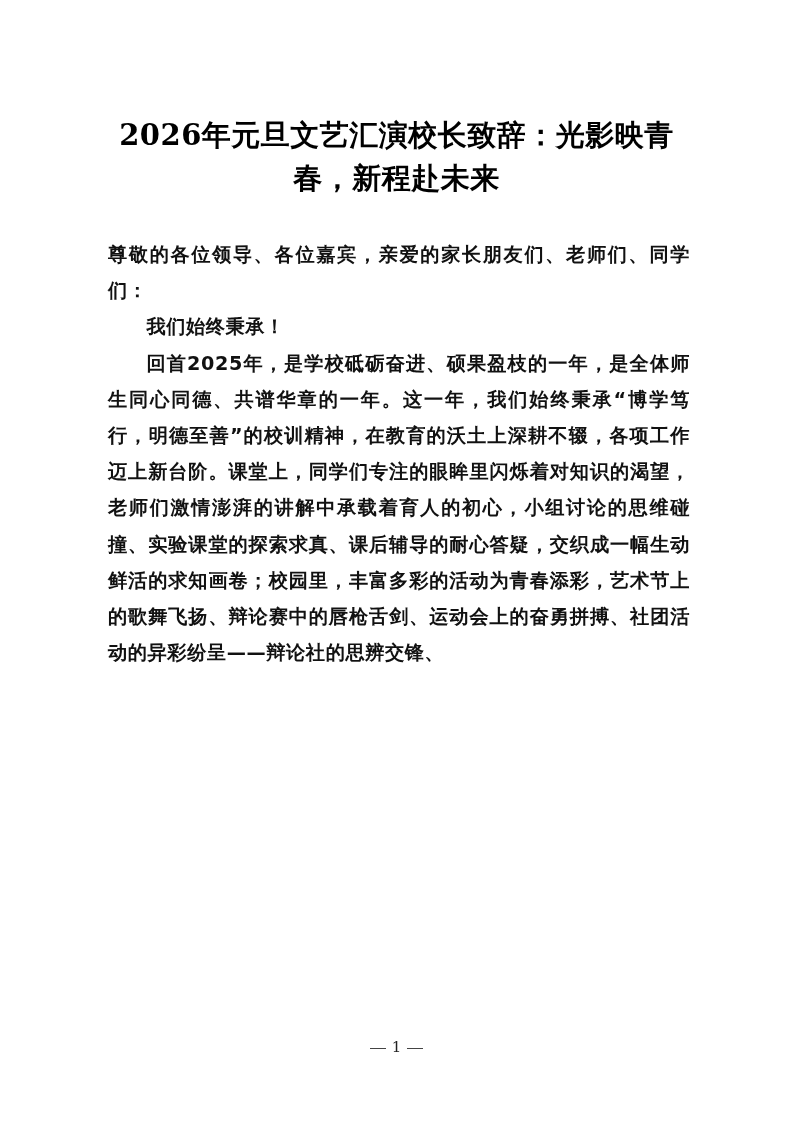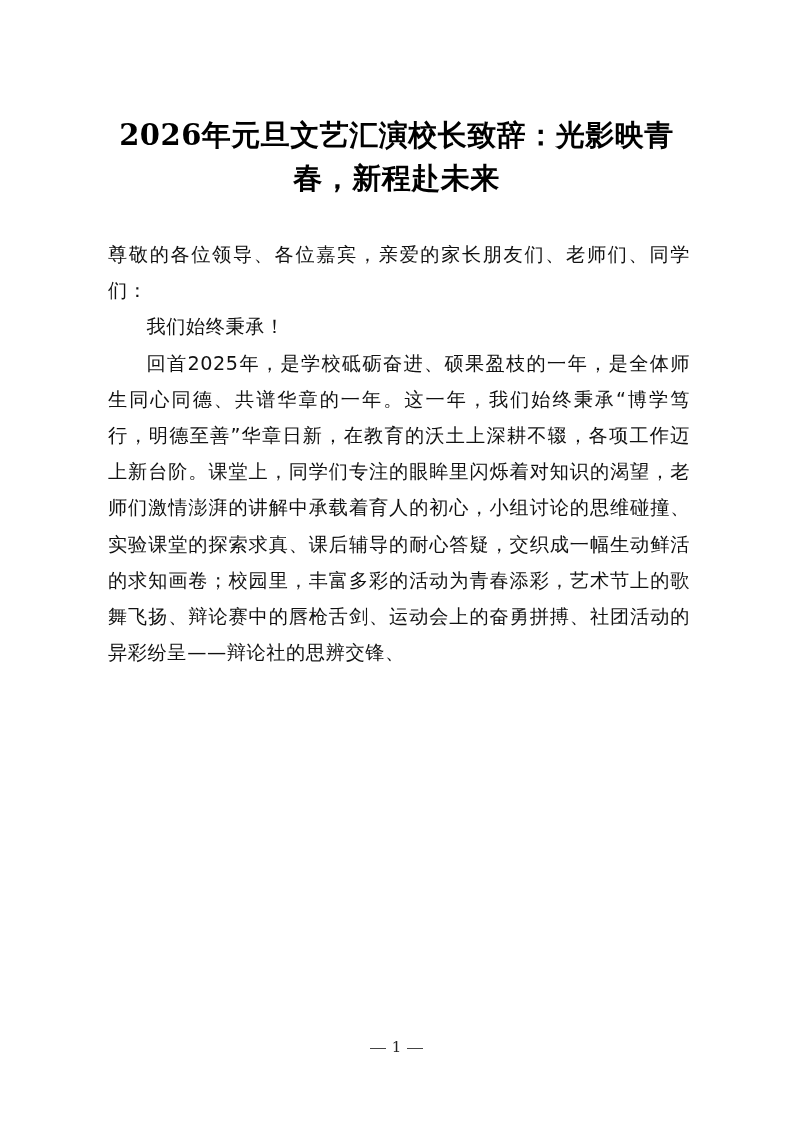--- a/index.html
+++ b/index.html
@@ -44,20 +44,21 @@
     font-size: 19.2px;
     line-height: 36.2px;
     color: #111111;
     text-align: justify;
     text-justify: inter-character;
     letter-spacing: 0.6px;
   }
   .body p {
     margin: 0;
     padding: 0;
+    font-weight: bold;
   }
   .body p.indent {
     text-indent: 2em;
   }
   .footer {
     position: absolute;
     left: 0;
     top: 1038px;
     width: 793px;
     text-align: center;
@@ -77,20 +78,20 @@
 </head>
 <body>
 
 <div class="page">
 
   <h1 class="title">2026年元旦文艺汇演校长致辞：光影映青春，新程赴未来</h1>
 
   <div class="body">
     <p>尊敬的各位领导、各位嘉宾，亲爱的家长朋友们、老师们、同学们：</p>
     <p class="indent">我们始终秉承！</p>
-    <p class="indent">回首2025年，是学校砥砺奋进、硕果盈枝的一年，是全体师生同心同德、共谱华章的一年。这一年，我们始终秉承“博学笃行，明德至善”华章日新，在教育的沃土上深耕不辍，各项工作迈上新台阶。课堂上，同学们专注的眼眸里闪烁着对知识的渴望，老师们激情澎湃的讲解中承载着育人的初心，小组讨论的思维碰撞、实验课堂的探索求真、课后辅导的耐心答疑，交织成一幅生动鲜活的求知画卷；校园里，丰富多彩的活动为青春添彩，艺术节上的歌舞飞扬、辩论赛中的唇枪舌剑、运动会上的奋勇拼搏、社团活动的异彩纷呈——辩论社的思辨交锋、</p>
+    <p class="indent">回首2025年，是学校砥砺奋进、硕果盈枝的一年，是全体师生同心同德、共谱华章的一年。这一年，我们始终秉承“博学笃行，明德至善”的校训精神，在教育的沃土上深耕不辍，各项工作迈上新台阶。课堂上，同学们专注的眼眸里闪烁着对知识的渴望，老师们激情澎湃的讲解中承载着育人的初心，小组讨论的思维碰撞、实验课堂的探索求真、课后辅导的耐心答疑，交织成一幅生动鲜活的求知画卷；校园里，丰富多彩的活动为青春添彩，艺术节上的歌舞飞扬、辩论赛中的唇枪舌剑、运动会上的奋勇拼搏、社团活动的异彩纷呈——辩论社的思辨交锋、</p>
   </div>
 
   <div class="footer">
     <span class="dash"></span><span>1</span><span class="dash"></span>
   </div>
 
 </div>
 
 </body></html>

